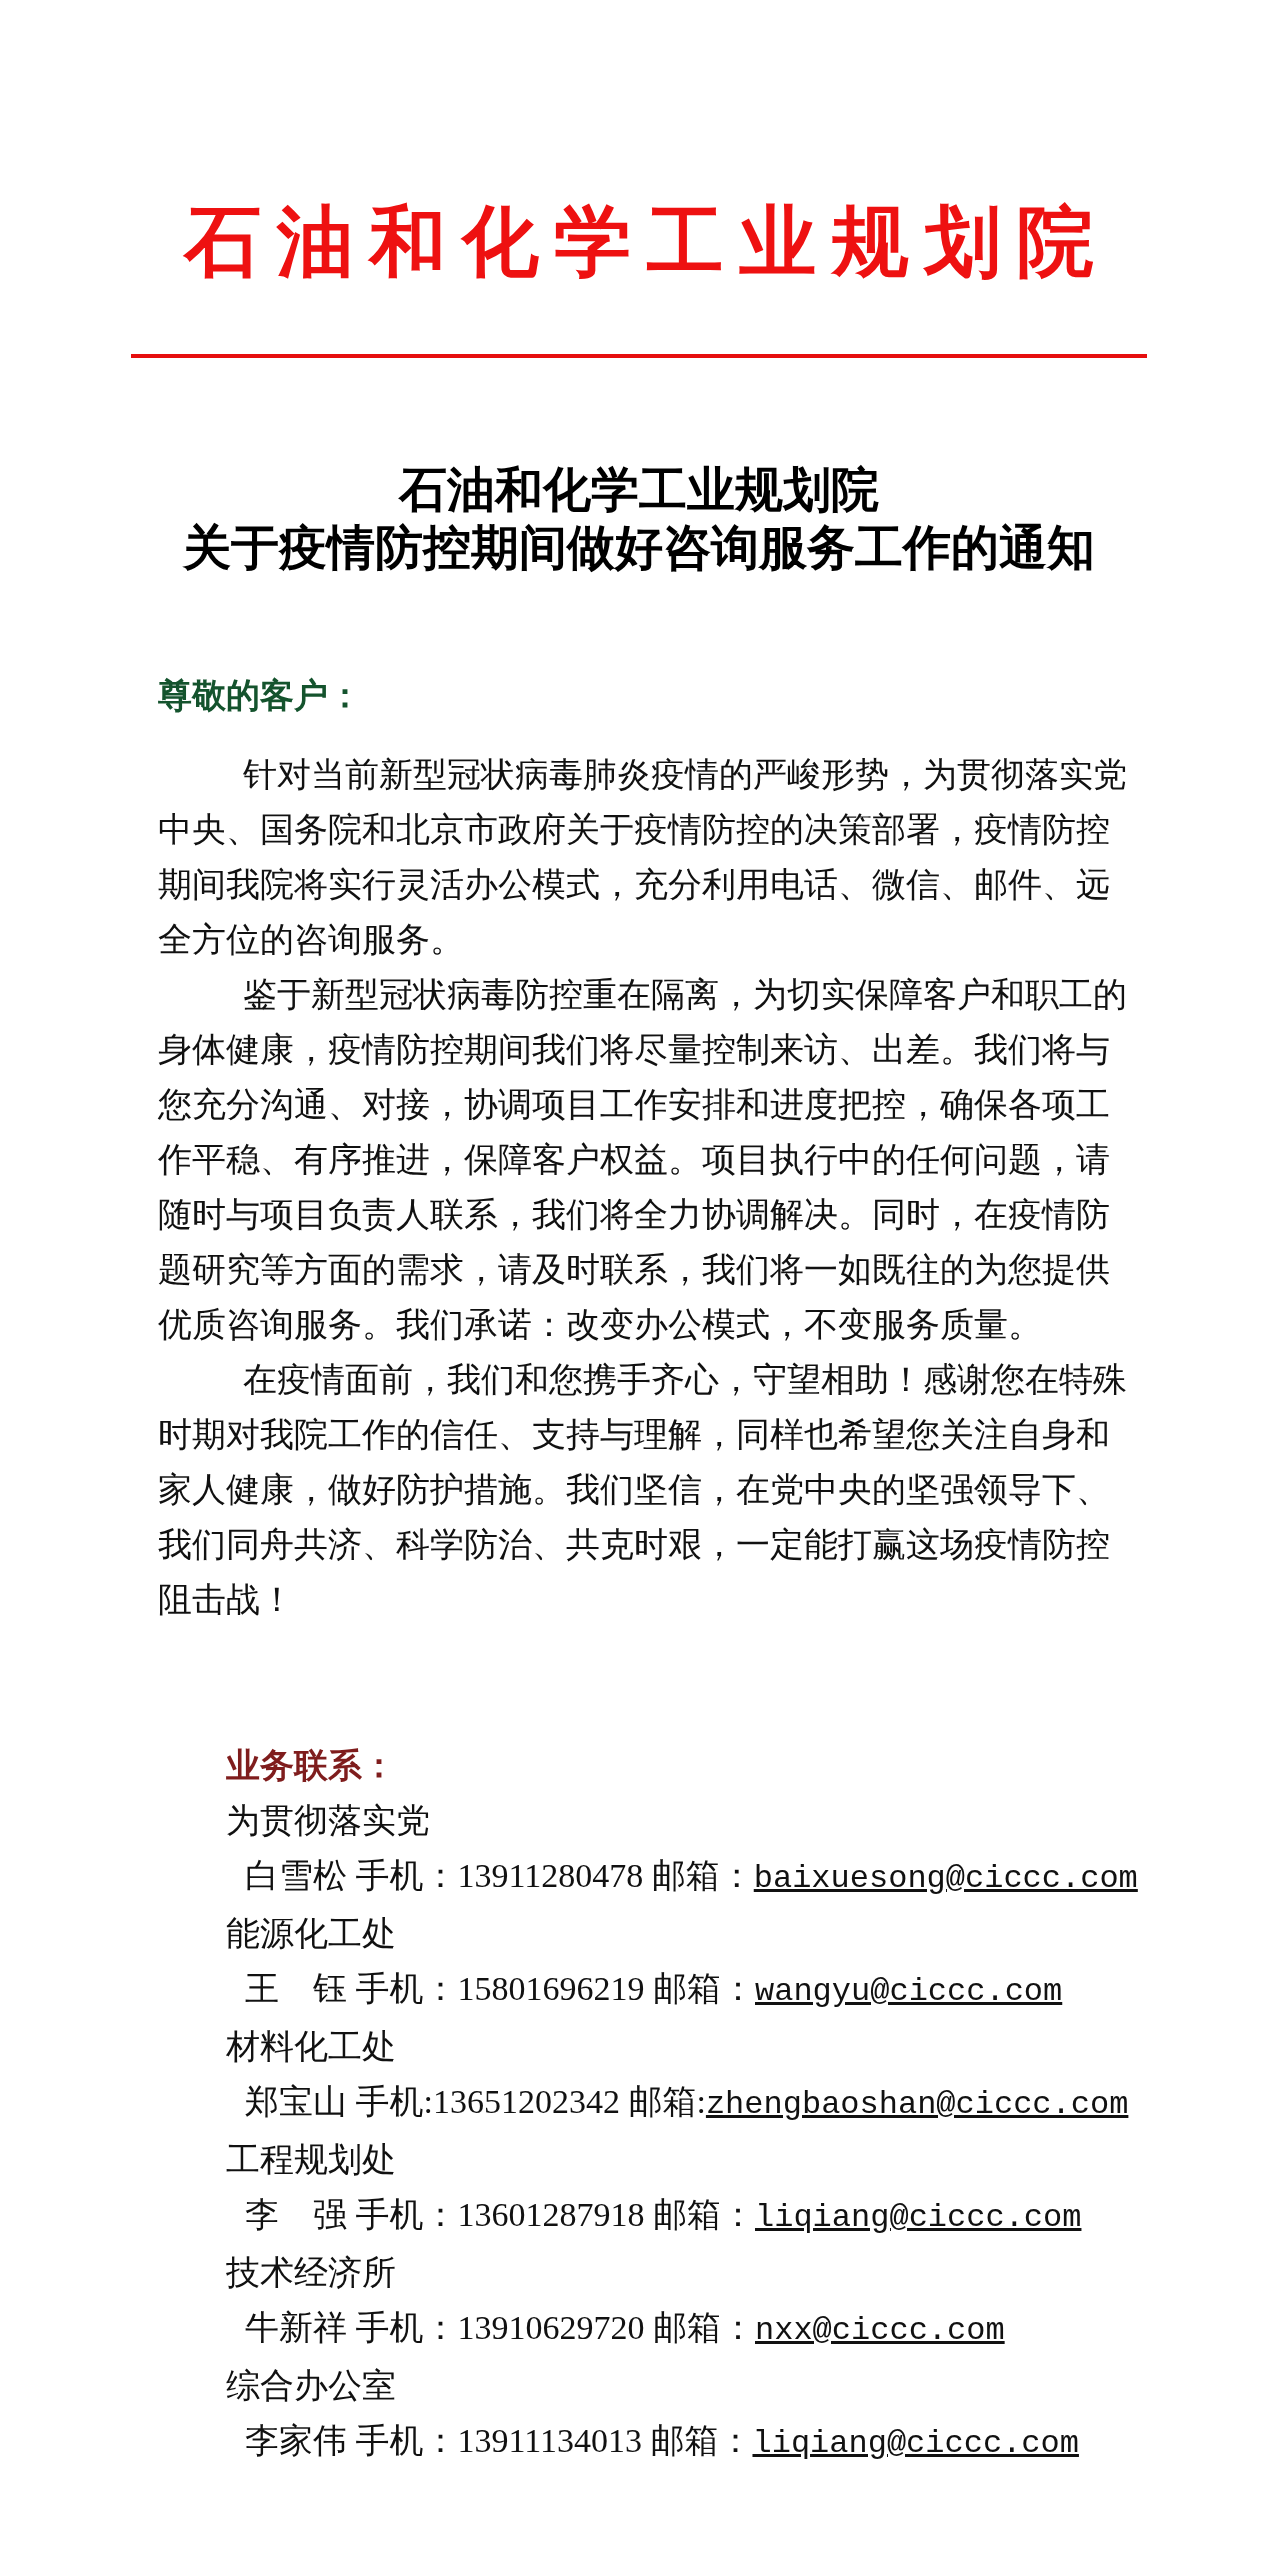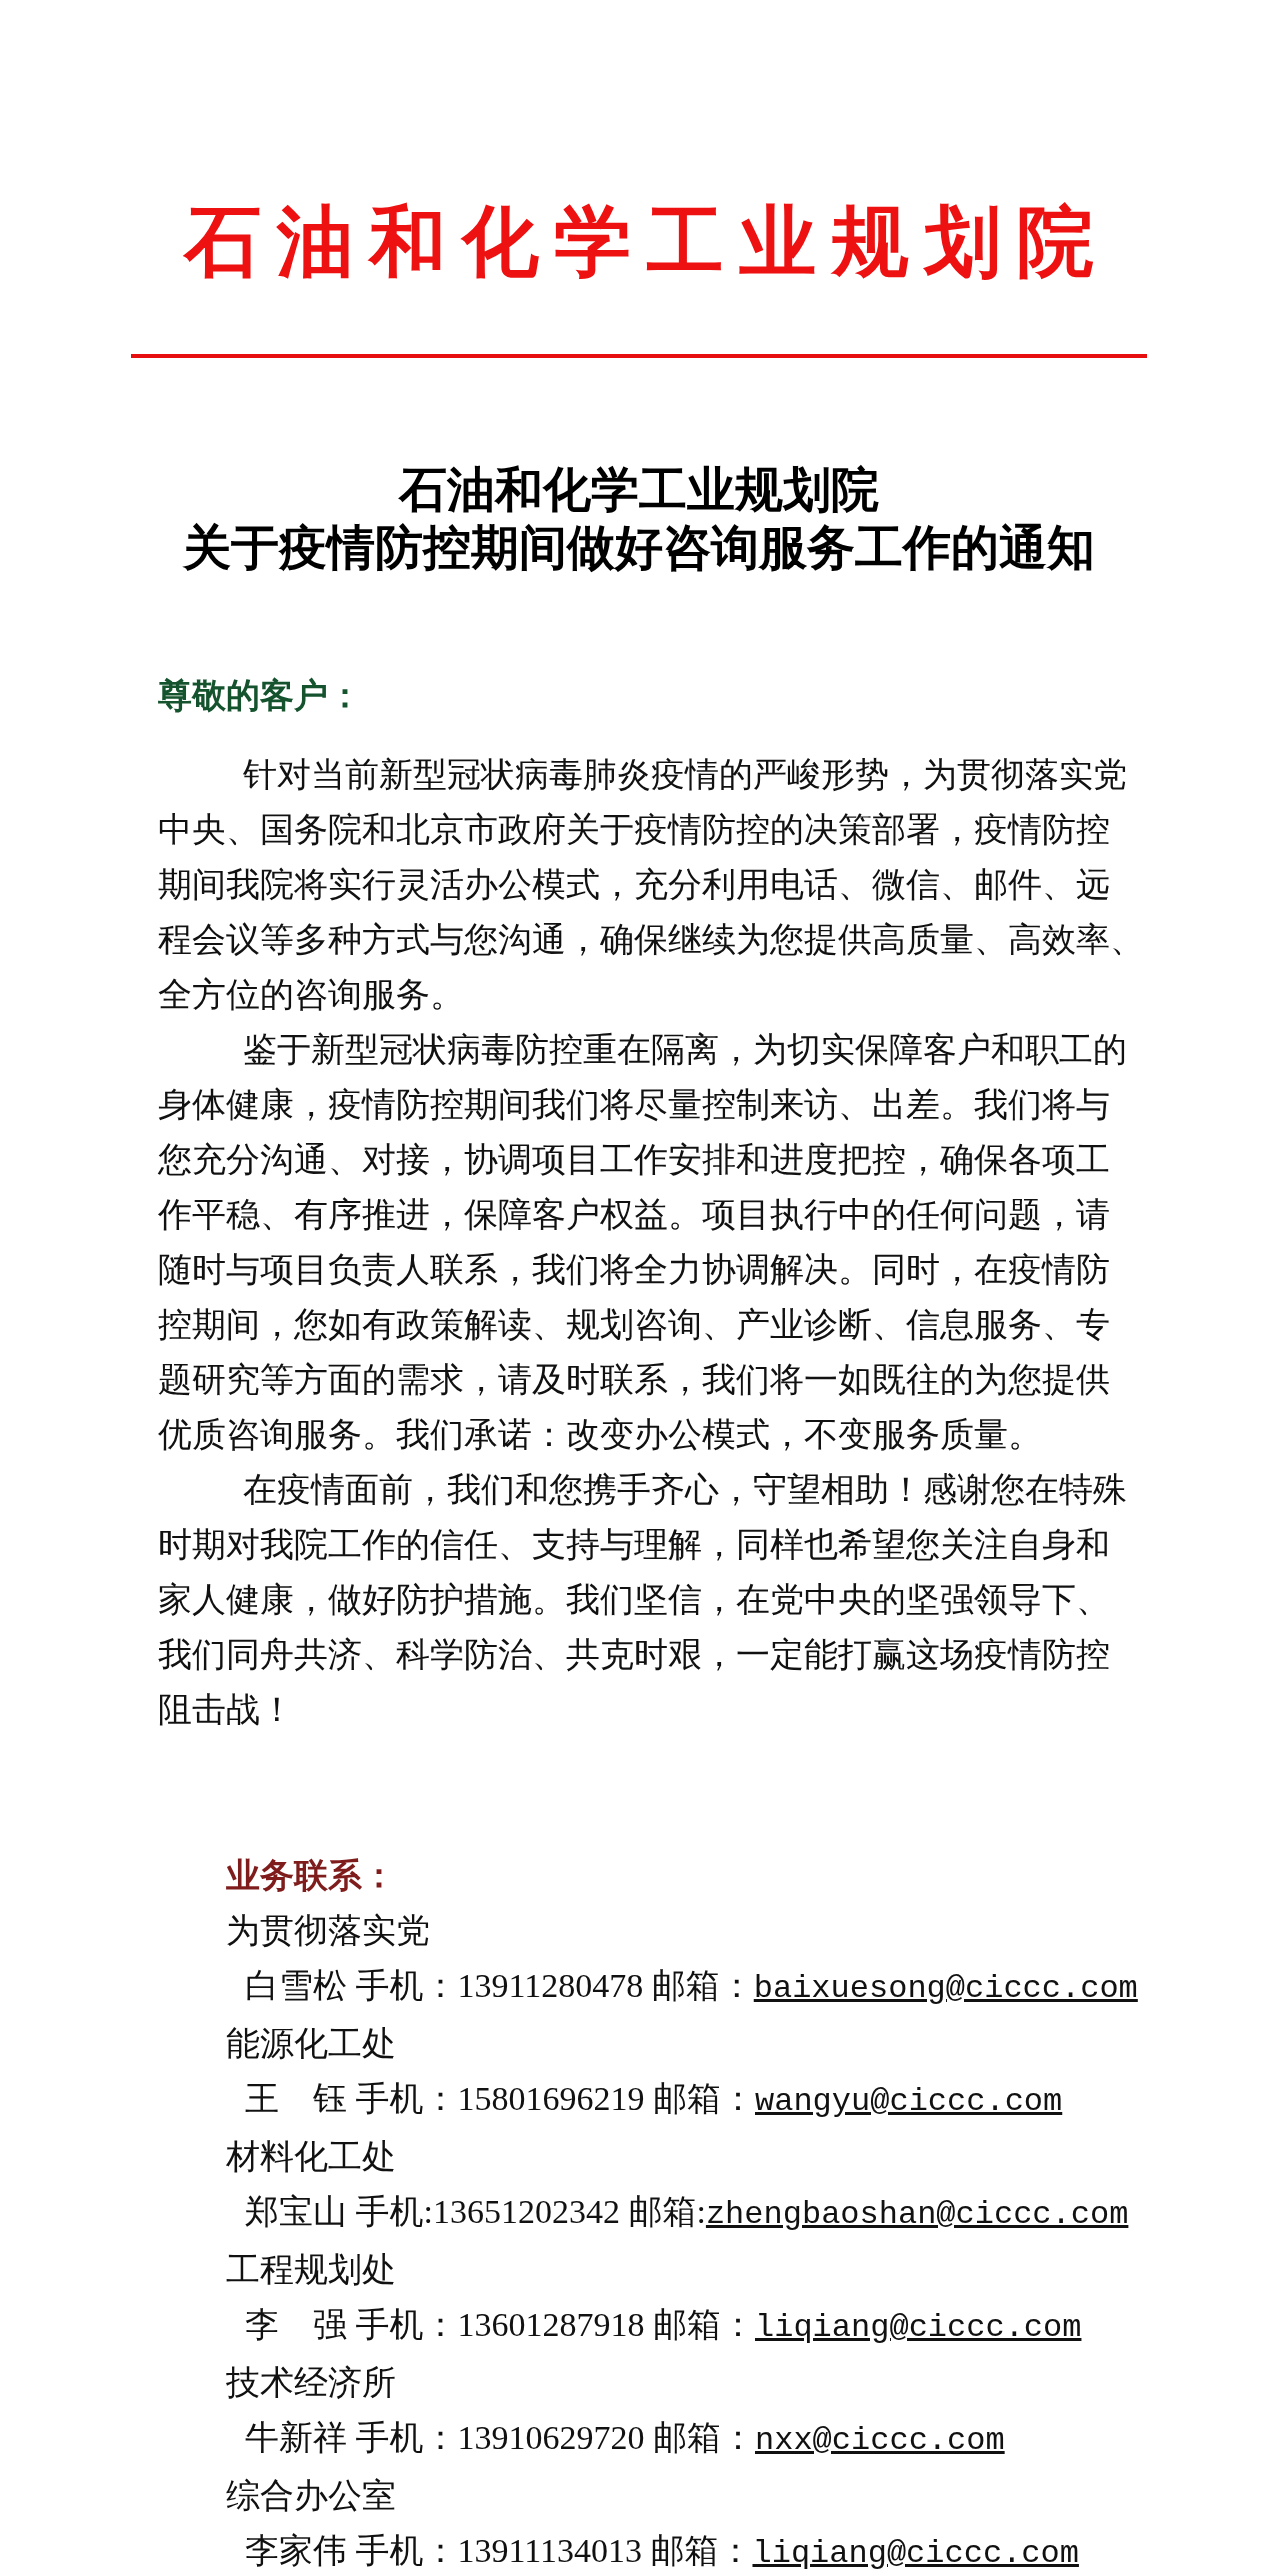--- a/index.html
+++ b/index.html
@@ -90,29 +90,27 @@
     <div>石油和化学工业规划院</div>
     <div>关于疫情防控期间做好咨询服务工作的通知</div>
   </div>
 
   <div class="salutation">尊敬的客户：</div>
 
   <div class="body-text">
     <div class="body-line indent">针对当前新型冠状病毒肺炎疫情的严峻形势，为贯彻落实党</div>
     <div class="body-line">中央、国务院和北京市政府关于疫情防控的决策部署，疫情防控</div>
     <div class="body-line">期间我院将实行灵活办公模式，充分利用电话、微信、邮件、远</div>
-    <div class="body-line">程会议等多种方式与您沟通，确保继续为您提供高质量、高效率、</div>
     <div class="body-line">全方位的咨询服务。</div>
 
     <div class="body-line indent">鉴于新型冠状病毒防控重在隔离，为切实保障客户和职工的</div>
     <div class="body-line">身体健康，疫情防控期间我们将尽量控制来访、出差。我们将与</div>
     <div class="body-line">您充分沟通、对接，协调项目工作安排和进度把控，确保各项工</div>
     <div class="body-line">作平稳、有序推进，保障客户权益。项目执行中的任何问题，请</div>
     <div class="body-line">随时与项目负责人联系，我们将全力协调解决。同时，在疫情防</div>
-    <div class="body-line">控期间，您如有政策解读、规划咨询、产业诊断、信息服务、专</div>
     <div class="body-line">题研究等方面的需求，请及时联系，我们将一如既往的为您提供</div>
     <div class="body-line">优质咨询服务。我们承诺：改变办公模式，不变服务质量。</div>
 
     <div class="body-line indent">在疫情面前，我们和您携手齐心，守望相助！感谢您在特殊</div>
     <div class="body-line">时期对我院工作的信任、支持与理解，同样也希望您关注自身和</div>
     <div class="body-line">家人健康，做好防护措施。我们坚信，在党中央的坚强领导下、</div>
     <div class="body-line">我们同舟共济、科学防治、共克时艰，一定能打赢这场疫情防控</div>
     <div class="body-line">阻击战！</div>
   </div>
 

